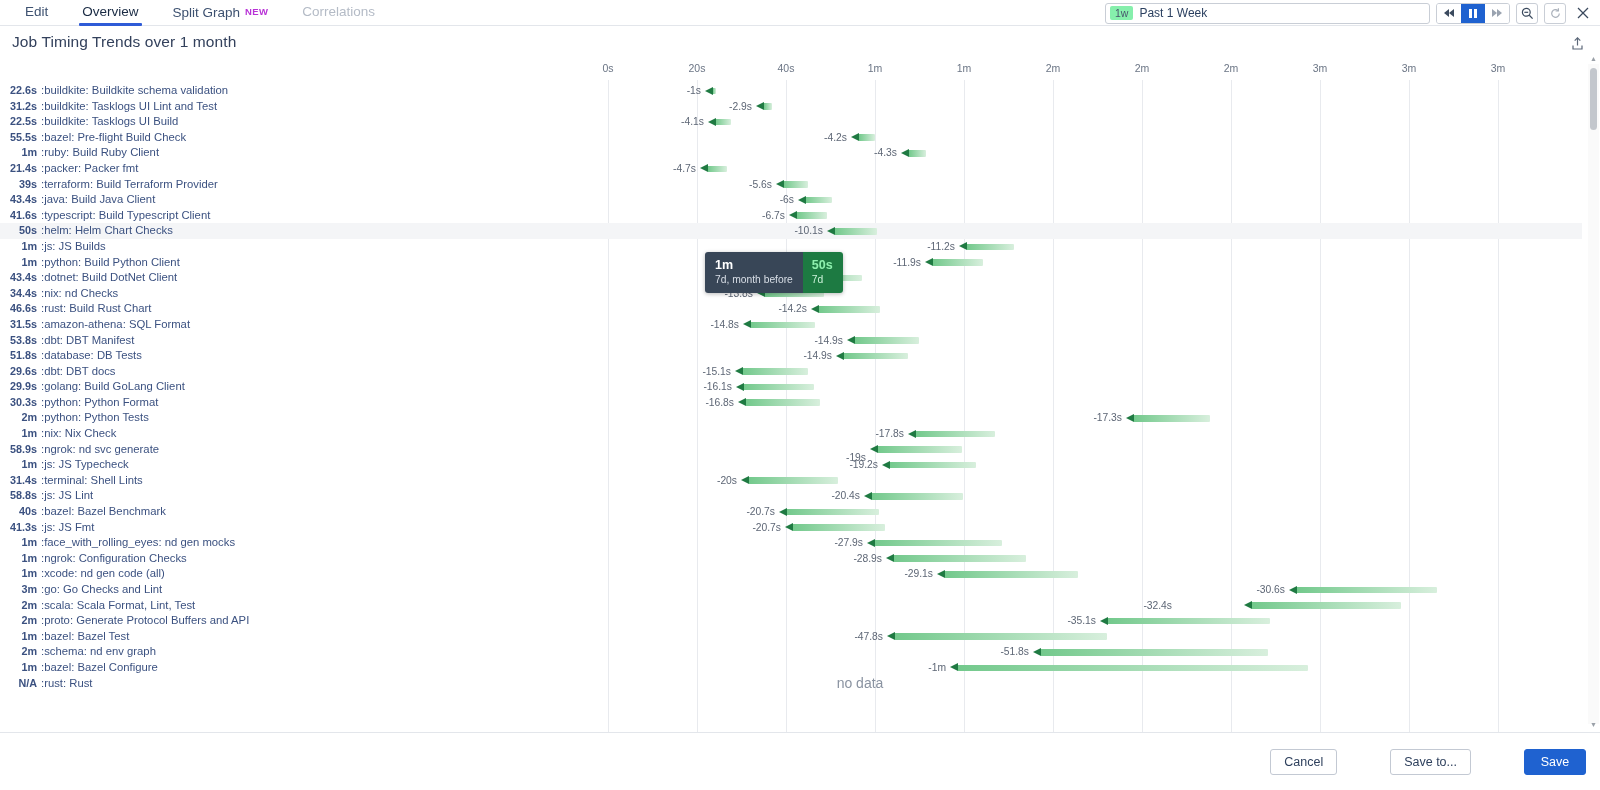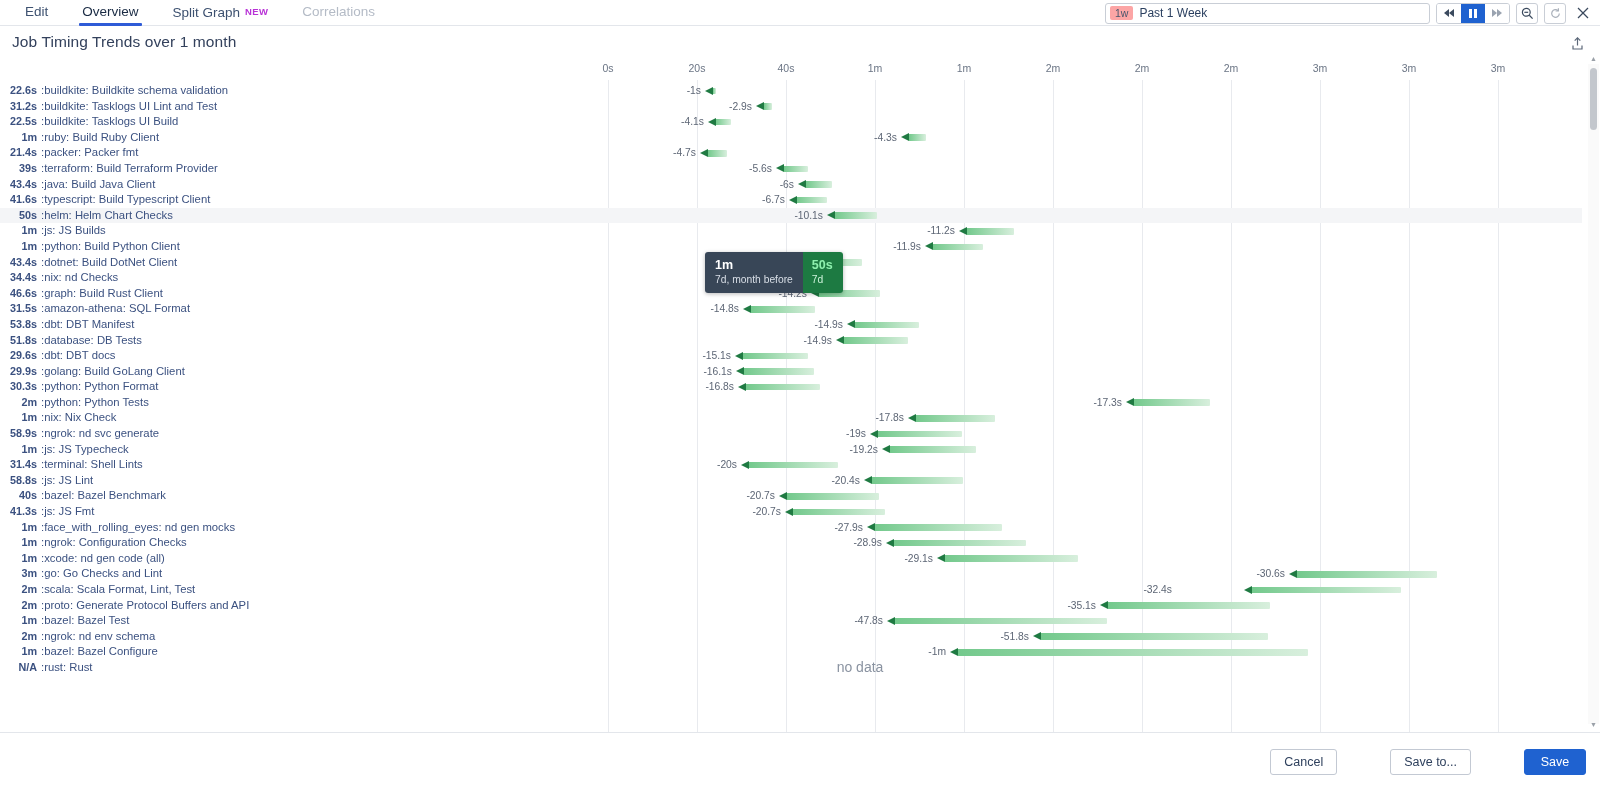--- a/index.html
+++ b/index.html
@@ -41,21 +41,21 @@
     position:absolute; right:6px; top:2px;
     display:flex; align-items:center; gap:6px; height:22px;
   }
   .timepicker{
     display:flex; align-items:center;
     width:325px; height:21px;
     border:1px solid #c9ced6; border-radius:3px;
     background:#fff; padding:0 3px 0 4px;
   }
   .tp-chip{
-    background:#fca5a5; color:#4a5costing; color:#48566d;
+    background:#86efac; color:#4a5costing; color:#48566d;
     font-size:10.5px; border-radius:2px;
     padding:2px 5px; line-height:1; margin-right:6px;
   }
   .tp-text{ font-size:12px; color:#2a3f5f; flex:1; }
   .tp-caret{ width:0;height:0;border-left:4px solid transparent;border-right:4px solid transparent;border-top:5px solid #5b6personally; border-top-color:#5b6778; margin-right:3px;}
 
   .transport{ display:flex; align-items:center; border:1px solid #c9ced6; border-radius:3px; height:21px; overflow:hidden;}
   .tbtn{ width:24px; height:19px; display:flex; align-items:center; justify-content:center; cursor:pointer; background:#fff;}
   .tbtn.active{ background:#1f62d0; }
   .icon-sq{ width:22px;height:21px;border:1px solid #c9ced6;border-radius:3px;display:flex;align-items:center;justify-content:center;background:#fff;cursor:pointer;}
@@ -275,20 +275,27 @@
         <div class="bar-body" style="left: 764px; width: 8px;"></div>
       </div>
       <div class="row">
         <div class="r-dur">22.5s</div>
         <div class="r-name">:buildkite: Tasklogs UI Build</div>
         <div class="bar-delta" style="left: 708px;">-4.1s</div>
         <div class="bar-head" style="left: 708px;"></div>
         <div class="bar-body" style="left: 716px; width: 15px;"></div>
       </div>
       <div class="row">
+        <div class="r-dur">55.5s</div>
+        <div class="r-name">:bazel: Pre-flight Build Check</div>
+        <div class="bar-delta" style="left: 851px;">-4.2s</div>
+        <div class="bar-head" style="left: 851px;"></div>
+        <div class="bar-body" style="left: 859px; width: 16px;"></div>
+      </div>
+      <div class="row">
         <div class="r-dur">1m</div>
         <div class="r-name">:ruby: Build Ruby Client</div>
         <div class="bar-delta" style="left: 901px;">-4.3s</div>
         <div class="bar-head" style="left: 901px;"></div>
         <div class="bar-body" style="left: 909px; width: 17px;"></div>
       </div>
       <div class="row">
         <div class="r-dur">21.4s</div>
         <div class="r-name">:packer: Packer fmt</div>
         <div class="bar-delta" style="left: 700px;">-4.7s</div>
@@ -346,21 +353,21 @@
       </div>
       <div class="row">
         <div class="r-dur">34.4s</div>
         <div class="r-name">:nix: nd Checks</div>
         <div class="bar-delta" style="left: 757px;">-13.8s</div>
         <div class="bar-head" style="left: 757px;"></div>
         <div class="bar-body" style="left: 765px; width: 59px;"></div>
       </div>
       <div class="row">
         <div class="r-dur">46.6s</div>
-        <div class="r-name">:graph: Build Rust Client</div>
+        <div class="r-name">:rust: Build Rust Chart</div>
         <div class="bar-delta" style="left: 811px;">-14.2s</div>
         <div class="bar-head" style="left: 811px;"></div>
         <div class="bar-body" style="left: 819px; width: 61px;"></div>
       </div>
       <div class="row">
         <div class="r-dur">31.5s</div>
         <div class="r-name">:amazon-athena: SQL Format</div>
         <div class="bar-delta" style="left: 743px;">-14.8s</div>
         <div class="bar-head" style="left: 743px;"></div>
         <div class="bar-body" style="left: 751px; width: 64px;"></div>
@@ -410,21 +417,21 @@
       <div class="row">
         <div class="r-dur">1m</div>
         <div class="r-name">:nix: Nix Check</div>
         <div class="bar-delta" style="left: 908px;">-17.8s</div>
         <div class="bar-head" style="left: 908px;"></div>
         <div class="bar-body" style="left: 916px; width: 79px;"></div>
       </div>
       <div class="row">
         <div class="r-dur">58.9s</div>
         <div class="r-name">:ngrok: nd svc generate</div>
-        <div class="bar-delta" style="left: 870px;">-19s</div>
+        <div class="bar-delta" style="left: 870px; margin-top: 8px;">-19s</div>
         <div class="bar-head" style="left: 870px;"></div>
         <div class="bar-body" style="left: 878px; width: 84px;"></div>
       </div>
       <div class="row">
         <div class="r-dur">1m</div>
         <div class="r-name">:js: JS Typecheck</div>
         <div class="bar-delta" style="left: 882px;">-19.2s</div>
         <div class="bar-head" style="left: 882px;"></div>
         <div class="bar-body" style="left: 890px; width: 86px;"></div>
       </div>
@@ -500,21 +507,21 @@
       </div>
       <div class="row">
         <div class="r-dur">1m</div>
         <div class="r-name">:bazel: Bazel Test</div>
         <div class="bar-delta" style="left: 887px;">-47.8s</div>
         <div class="bar-head" style="left: 887px;"></div>
         <div class="bar-body" style="left: 895px; width: 212px;"></div>
       </div>
       <div class="row">
         <div class="r-dur">2m</div>
-        <div class="r-name">:ngrok: nd env schema</div>
+        <div class="r-name">:schema: nd env graph</div>
         <div class="bar-delta" style="left: 1033px;">-51.8s</div>
         <div class="bar-head" style="left: 1033px;"></div>
         <div class="bar-body" style="left: 1041px; width: 227px;"></div>
       </div>
       <div class="row">
         <div class="r-dur">1m</div>
         <div class="r-name">:bazel: Bazel Configure</div>
         <div class="bar-delta" style="left: 950px;">-1m</div>
         <div class="bar-head" style="left: 950px;"></div>
         <div class="bar-body" style="left: 958px; width: 350px;"></div>

